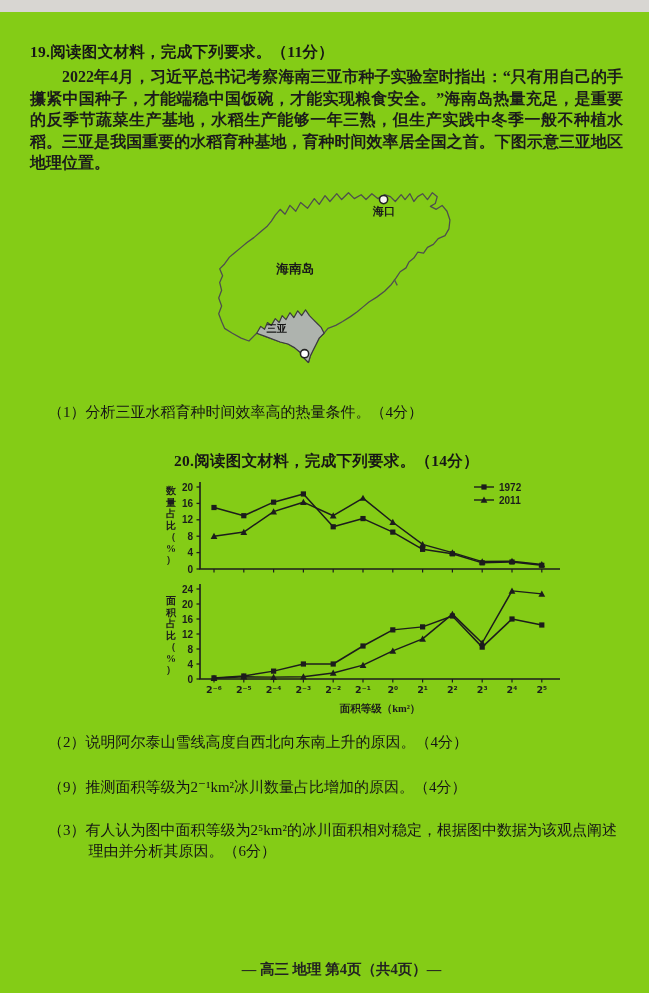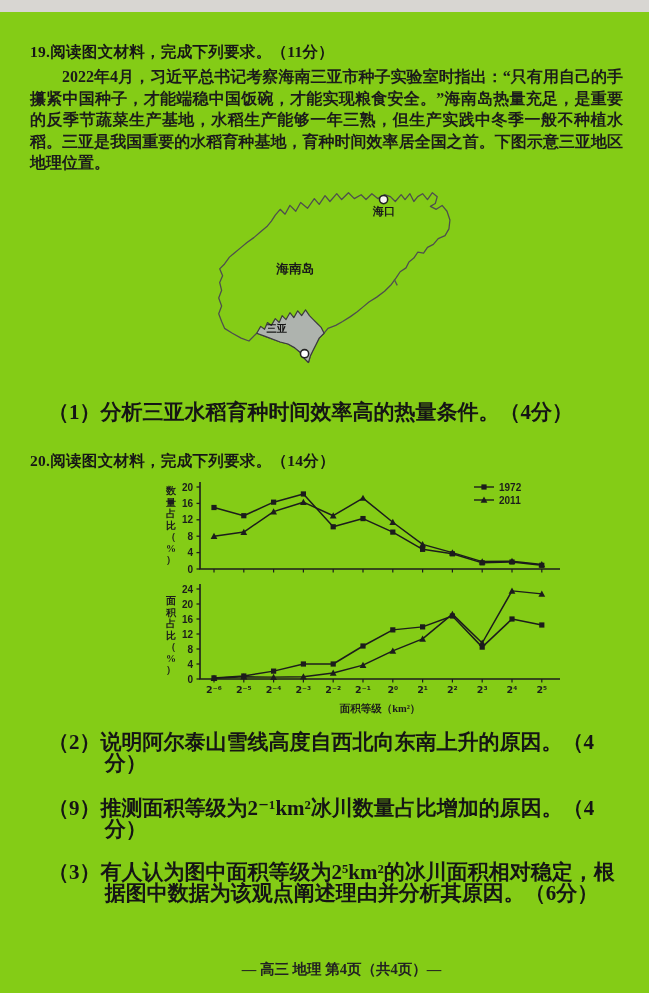--- a/index.html
+++ b/index.html
@@ -13,35 +13,35 @@
     font-family:"Liberation Serif","DejaVu Serif",serif;
     color:#161616;
     overflow:hidden;
   }
   .q-header{font-size:15.5px;font-weight:bold;letter-spacing:.3px;}
   .para{
     font-size:16px;line-height:21.5px;text-align:justify;
     text-indent:2em;font-weight:600;margin-top:3px;color:#1b1b1b;
   }
   .subq{
-    font-size:21px;font-weight:bold;
+    font-size:15px;font-weight:normal;
     margin-left:18px;padding-left:2.7em;text-indent:-2.7em;
     line-height:21px;color:#151515;
   }
   .map-wrap{width:320px;margin:8px auto 0 auto;text-align:center;}
   .charts{margin:6px 0 0 126px;}
   .charts svg{display:block;}
   .footer{
     position:absolute;left:0;bottom:26px;width:100%;
     text-align:center;font-size:14.5px;font-weight:bold;color:#222;padding-left:17px;
   }
   .sp19-q1{margin-top:16px;}
   .sp19-q2{margin-top:24px;}
   .sp19-q3{margin-top:24px;}
-  .sp20-h{margin-top:28px;}
+  .sp20-h{margin-top:28px;text-align:center;}
   .sp20-q1{margin-top:12px;}
   .sp20-q2{margin-top:24px;}
   .sp20-q3{margin-top:22px;}
 </style>
 </head>
 <body>
 
 <div class="page">
 
   <div class="q-header">19.阅读图文材料，完成下列要求。（11分）</div>

